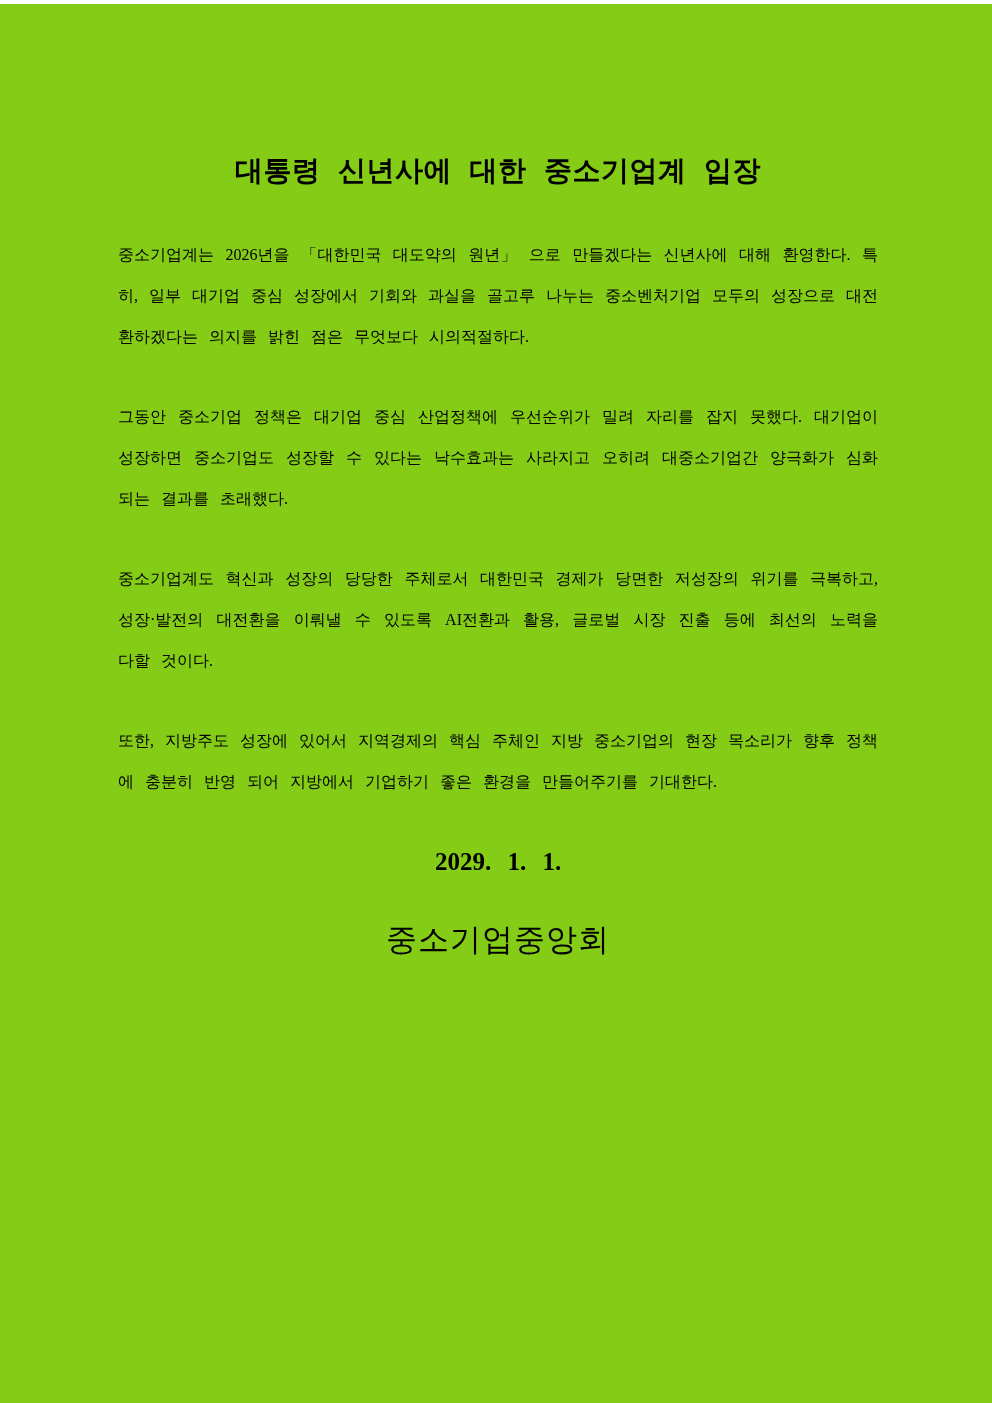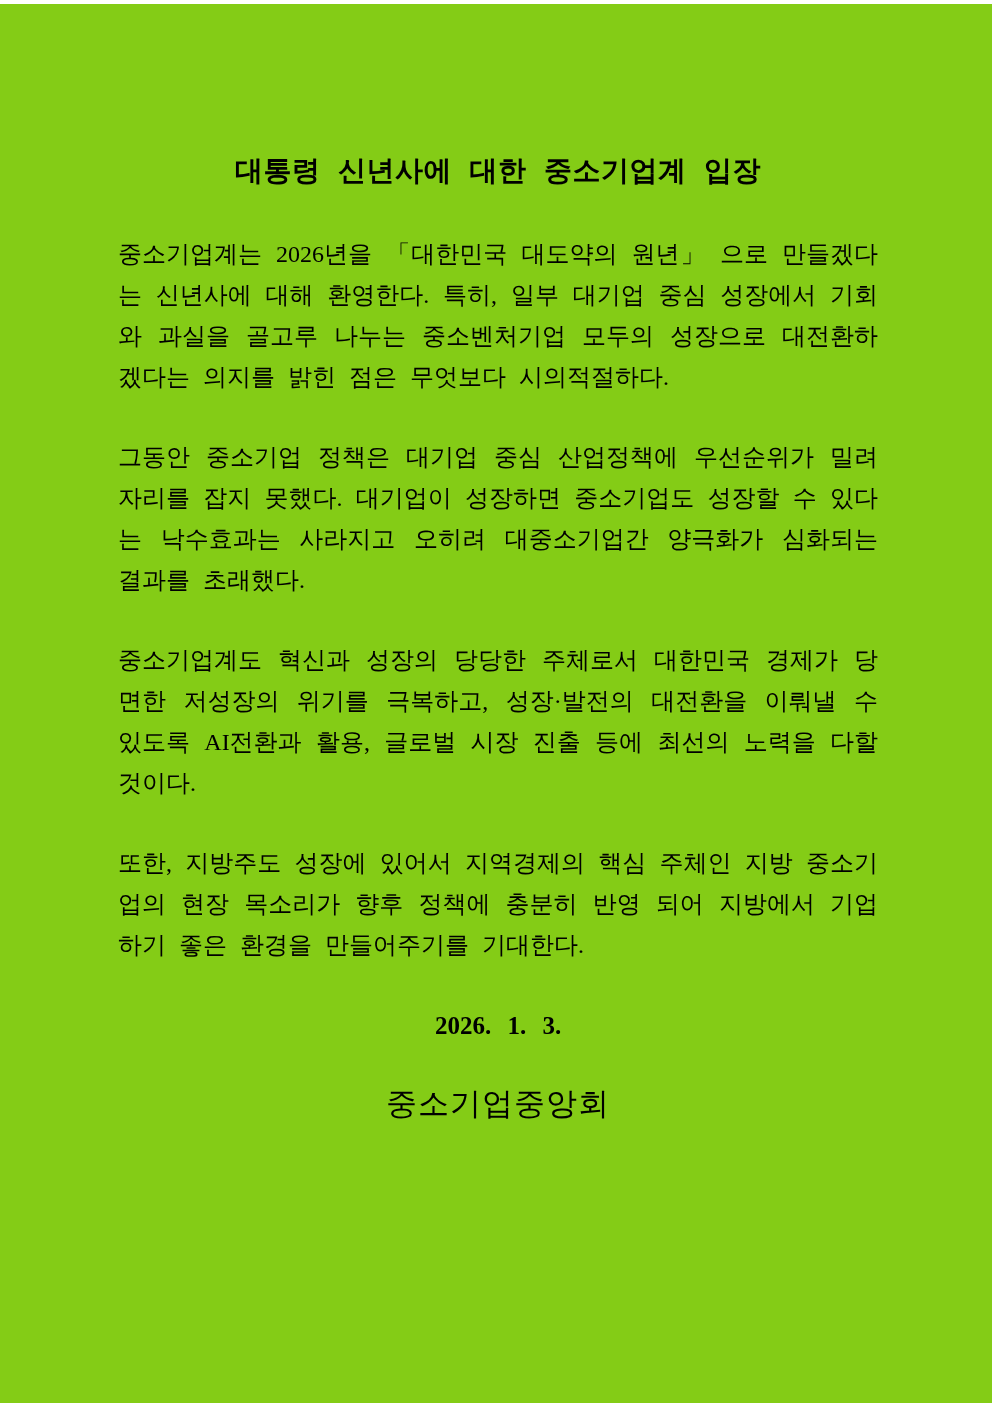--- a/index.html
+++ b/index.html
@@ -22,21 +22,21 @@
   .doc-title {
     font-size: 28px;
     font-weight: bold;
     line-height: 42px;
     text-align: center;
     word-spacing: 10px;
     letter-spacing: 0.5px;
     margin: 0 0 42px 0;
   }
   .para {
-    font-size: 24px;
+    font-size: 16px;
     line-height: 41px;
     text-align: justify;
     word-spacing: 7px;
     margin: 0 0 39px 0;
   }
   .doc-date {
     font-size: 25px;
     font-weight: bold;
     line-height: 41px;
     text-align: center;
@@ -60,16 +60,16 @@
 
   <p class="para">중소기업계는 2026년을 「대한민국 대도약의 원년」 으로 만들겠다는 신년사에 대해 환영한다. 특히, 일부 대기업 중심 성장에서 기회와 과실을 골고루 나누는 중소벤처기업 모두의 성장으로 대전환하겠다는 의지를 밝힌 점은 무엇보다 시의적절하다.</p>
 
   <p class="para">그동안 중소기업 정책은 대기업 중심 산업정책에 우선순위가 밀려 자리를 잡지 못했다. 대기업이 성장하면 중소기업도 성장할 수 있다는 낙수효과는 사라지고 오히려 대중소기업간 양극화가 심화되는 결과를 초래했다.</p>
 
 
   <p class="para">중소기업계도 혁신과 성장의 당당한 주체로서 대한민국 경제가 당면한 저성장의 위기를 극복하고, 성장·발전의 대전환을 이뤄낼 수 있도록 AI전환과 활용, 글로벌 시장 진출 등에 최선의 노력을 다할 것이다.</p>
 
   <p class="para">또한, 지방주도 성장에 있어서 지역경제의 핵심 주체인 지방 중소기업의 현장 목소리가 향후 정책에 충분히 반영 되어 지방에서 기업하기 좋은 환경을 만들어주기를 기대한다.</p>
 
-  <p class="doc-date">2026. 1. 3.</p>
+  <p class="doc-date">2029. 1. 1.</p>
 
   <p class="doc-signature">중소기업중앙회</p>
 </div>
 
 </body></html>

